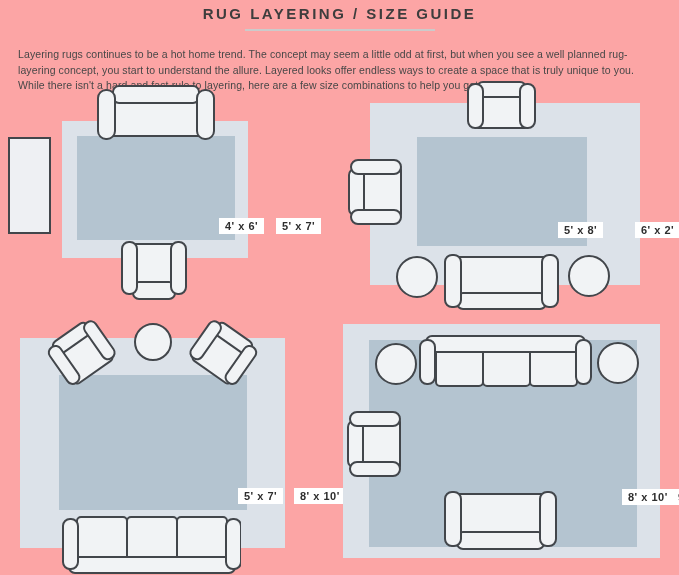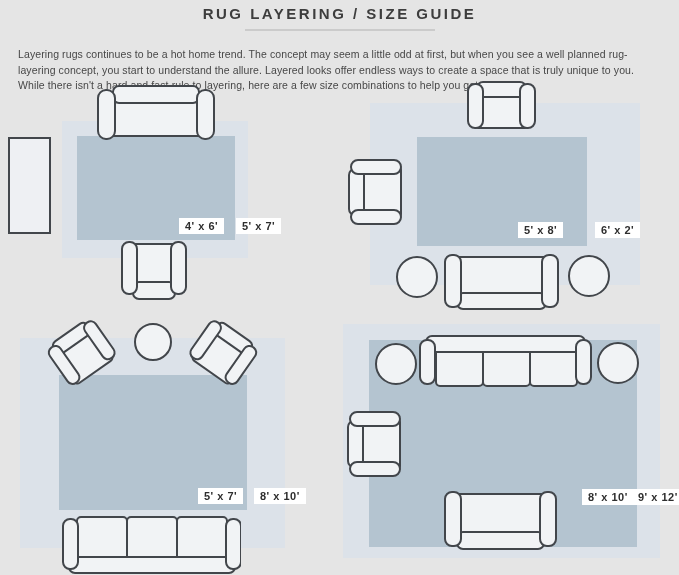--- a/index.html
+++ b/index.html
@@ -1,17 +1,17 @@
 <!DOCTYPE html>
 <html><head>
 <meta charset="utf-8">
 <style>
   html,body{margin:0;padding:0;background:#fff;}
   .page{
-    position:relative;width:679px;height:575px;background:#e5e5e5;
+    position:relative;width:679px;height:575px;background:#fca5a5;
     font-family:"Liberation Sans", sans-serif;overflow:hidden;
   }
   .page-title{
     margin:0;padding-top:5px;text-align:center;
     font-size:15px;font-weight:bold;letter-spacing:2.5px;color:#3d3d3d;
   }
   .title-divider{
     width:190px;height:2px;background:#cbcbcb;margin:7px auto 8px auto;
   }
   .intro-text{
@@ -25,21 +25,21 @@
   .scene-br{left:340px;top:310px;width:339px;height:265px;}
   .rug{position:absolute;}
   .rug-light{background:#dce2e9;}
   .rug-dark{background:#b4c4d0;}
   .furn{position:absolute;line-height:0;}
   .furn rect,.furn circle{fill:#f1f3f5;stroke:#42464b;stroke-width:2;stroke-linejoin:round;}
   .console{position:absolute;background:#eef0f3;border:2px solid #42464b;box-sizing:border-box;}
   .size-tag{
     position:absolute;background:#ffffff;color:#2e2e2e;
     font-size:11px;font-weight:bold;letter-spacing:0.5px;
-    padding:1px 6px;white-space:nowrap;line-height:14px;
+    padding:1px 6px;white-space:nowrap;line-height:14px;margin-left:40px;
   }
 </style>
 </head>
 <body>
 
 <div class="page">
 
   <h1 class="page-title">RUG LAYERING / SIZE GUIDE</h1>
   <div class="title-divider"></div>
   <p class="intro-text">Layering rugs continues to be a hot home trend. The concept may seem a little odd at first, but when you see a well planned rug-layering concept, you start to understand the allure. Layered looks offer endless ways to create a space that is truly unique to you. While there isn't a hard and fast rule to layering, here are a few size combinations to help you get started:</p>

